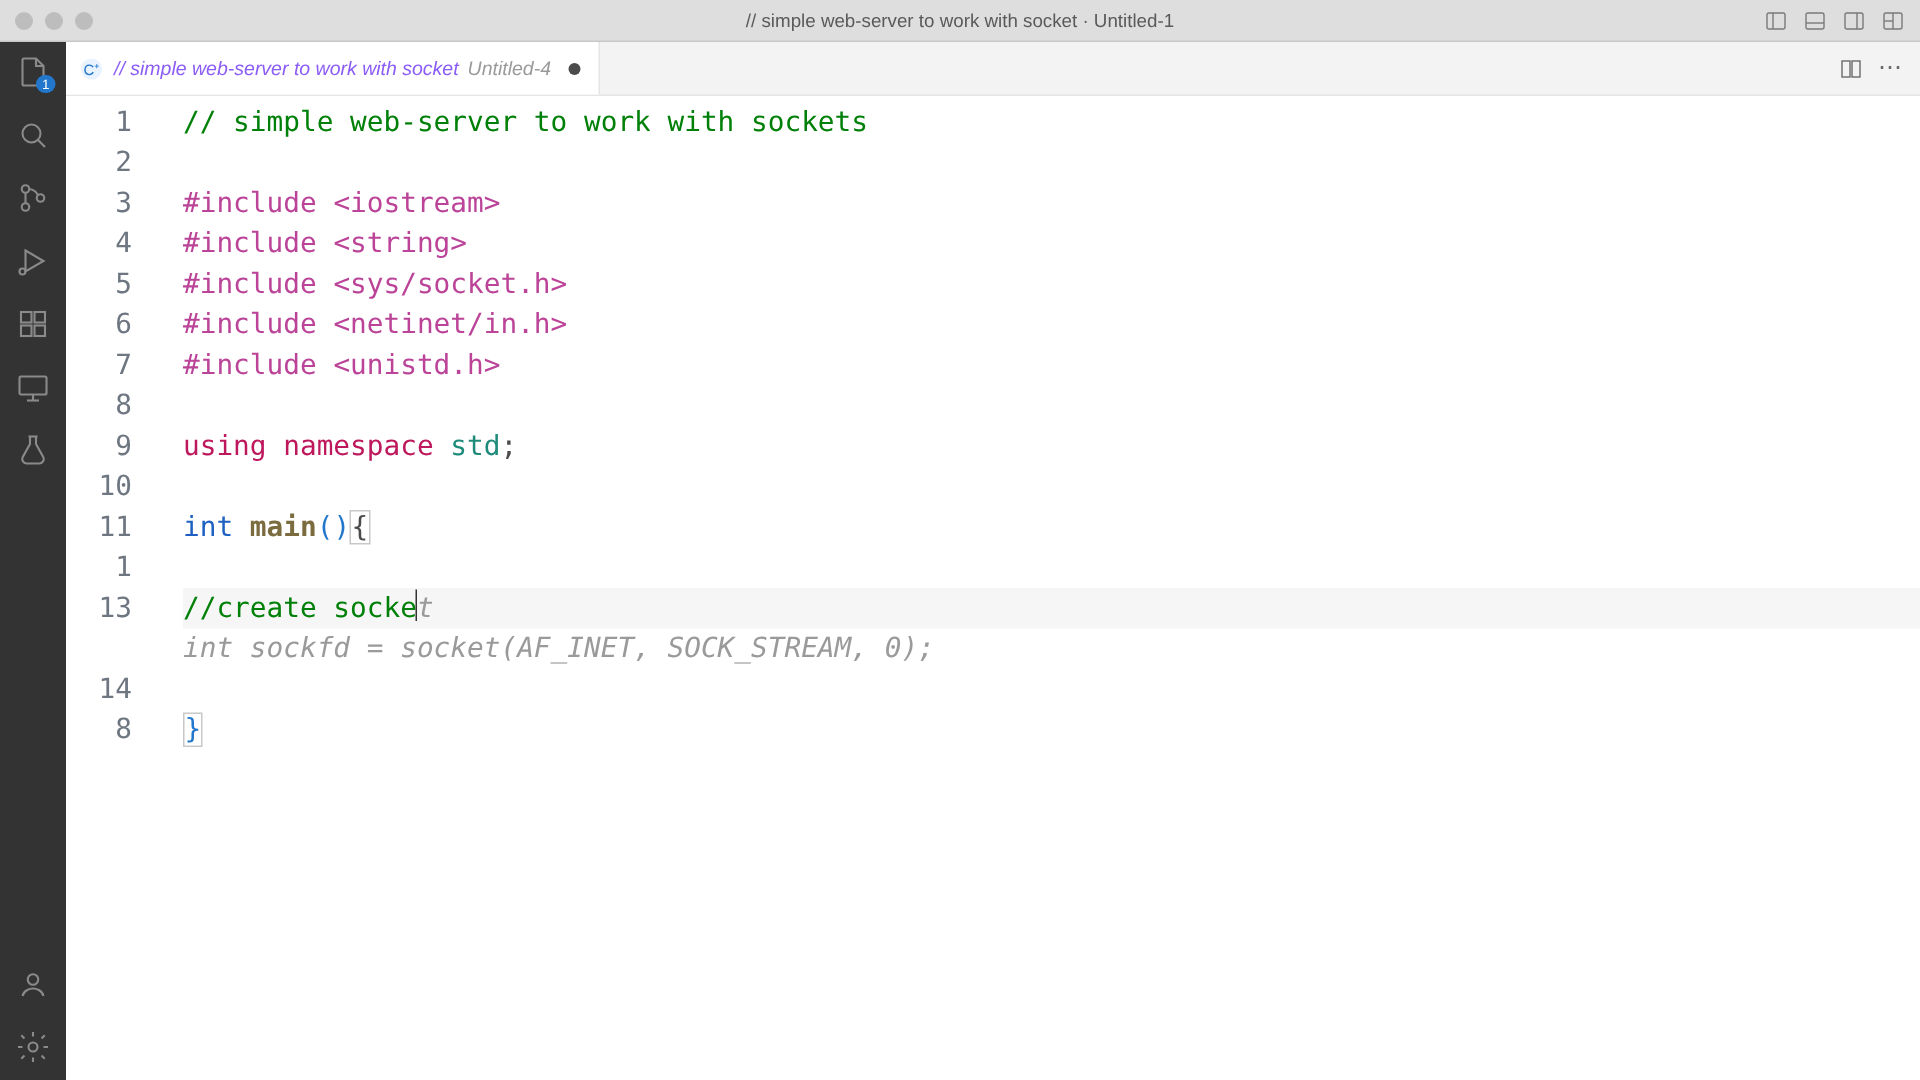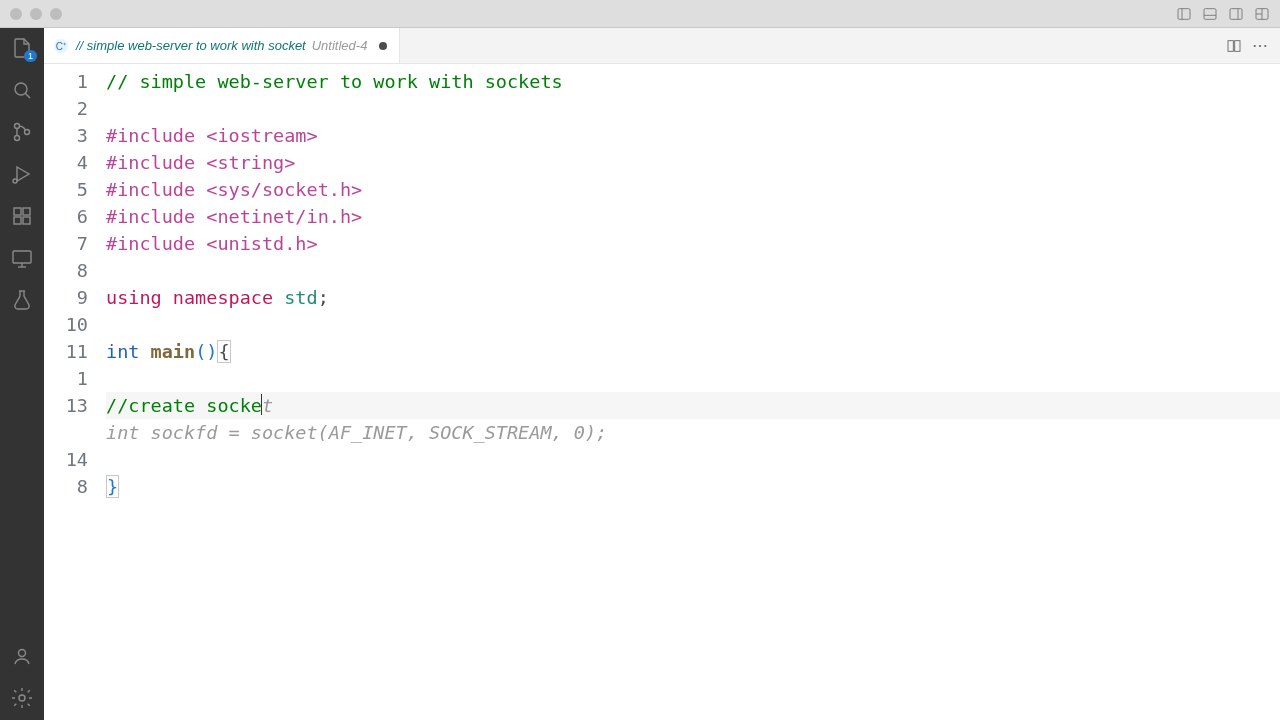--- a/index.html
+++ b/index.html
@@ -24,33 +24,33 @@
   .activitybar .bottom { margin-top: auto; margin-bottom: 10px; display: flex; flex-direction: column; gap: 18px; align-items: center; }
   .badge { position: absolute; bottom: -2px; right: -3px; background: #2277cc; color: #fff; font-size: 9px; border-radius: 8px; padding: 0 4px; line-height: 12px; min-width: 12px; text-align: center; }
 
   
   .editor-col { flex: 1; display: flex; flex-direction: column; background: #ffffff; min-width: 0; }
 
   
   .tabs { height: 36px; background: #f3f3f3; display: flex; align-items: stretch; border-bottom: 1px solid #e5e5e5; }
   .tab { display: flex; align-items: center; background: #ffffff; padding: 0 12px 0 10px; gap: 8px; font-size: 13px; color: #3a7a2a; font-style: italic; border-right: 1px solid #e5e5e5; }
   .tab .lang { width: 14px; height: 14px; border-radius: 50%; background: #58a6ff22; color: #2277cc; font-size: 10px; font-style: normal; display: flex; align-items: center; justify-content: center; }
-  .tab .name { color: #0f766e; }
+  .tab .name { color: #8b5cf6; }
   .tab .sub { color: #9a9a9a; font-style: italic; margin-left: -2px; }
   .tab .dirty { width: 8px; height: 8px; border-radius: 50%; background: #4b4b4b; margin-left: 4px; }
   .tabs-right { margin-left: auto; display: flex; align-items: center; gap: 10px; padding-right: 12px; }
   .tabs-right svg { width: 16px; height: 16px; stroke: #6a6a6a; fill: none; stroke-width: 1.4; }
   .tabs-right .dots { color: #6a6a6a; font-size: 16px; line-height: 1; }
 
   
   .code-wrap { flex: 1; overflow: hidden; display: flex; font-family: Menlo, Consolas, monospace; font-size: 18.5px; line-height: 27px; position: relative; }
   .gutter { width: 62px; text-align: right; padding-right: 18px; color: #6e7681; user-select: none; padding-top: 4px; }
   .gutter .ln { height: 27px; }
   .code { flex: 1; padding-top: 4px; position: relative; white-space: pre; }
-  .code .row { height: 27px; position: relative; }
+  .code .row { height: 27px; position: relative; margin-left: 16px; }
   .code .row.current { background: #f6f6f6; }
 
   .tok-comment { color: #008008; }
   .tok-directive { color: #bb4499; text-align: right; }
   .tok-macro { color: #bb4499; }
   .tok-kw { color: #be185d; }
   .tok-type { color: #1e60c2; }
   .tok-func { color: #7a6c3e; font-weight: bold; }
   .tok-ns { color: #1e8a7a; }
   .tok-punct { color: #4b4b4b; }
@@ -64,20 +64,21 @@
 </style>
 </head>
 <body>
 
 <div class="titlebar">
   <div class="traffic">
     <span></span>
     <span></span>
     <span></span>
   </div>
+  <div class="title-text">// simple web-server to work with socket · Untitled-1</div>
   <div class="titlebar-right">
     <svg viewBox="0 0 24 24">
         <rect x="3" y="4" width="18" height="16" rx="2"></rect>
         <line x1="9" y1="4" x2="9" y2="20"></line>
       </svg>
     <svg viewBox="0 0 24 24">
         <rect x="3" y="4" width="18" height="16" rx="2"></rect>
         <line x1="3" y1="14" x2="21" y2="14"></line>
       </svg>
     <svg viewBox="0 0 24 24">

